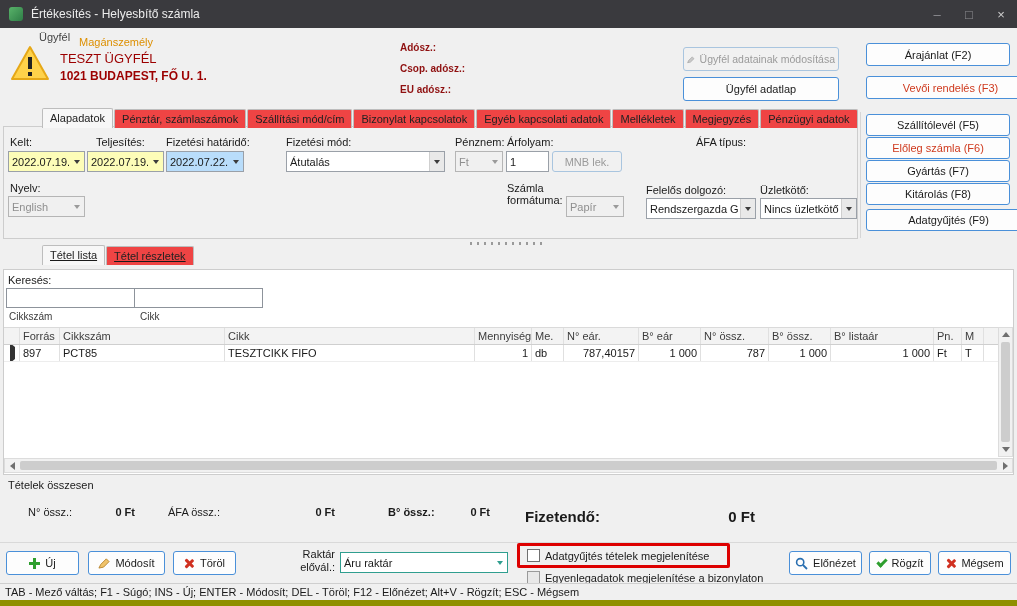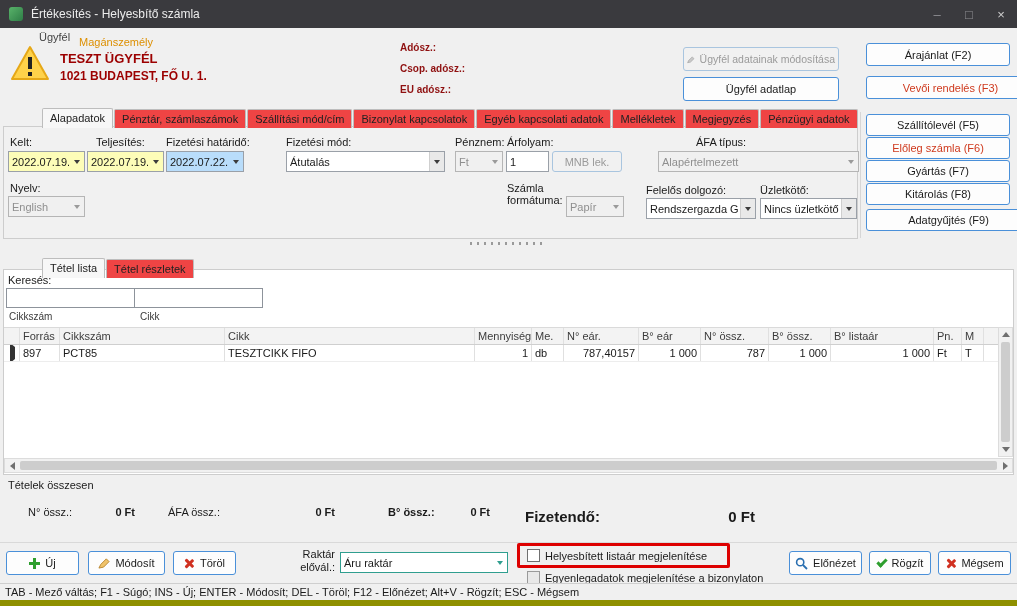--- a/index.html
+++ b/index.html
@@ -103,21 +103,21 @@
     </div>
   </div>
 
   <span class="lbl" style="left:8px;top:31px;color:#444;padding-left:31px;">Ügyfél</span>
   <svg class="abs" style="left:10px;top:44px;" width="40" height="38" viewBox="0 0 40 38">
     <polygon points="20,3 38,35 2,35" fill="#ffd24a" stroke="#e6a817" stroke-width="2" stroke-linejoin="round"></polygon>
     <rect x="18" y="13" width="4" height="12" fill="#222"></rect>
     <rect x="18" y="28" width="4" height="4" fill="#222"></rect>
   </svg>
   <span class="lbl" style="left:79px;top:36px;color:#dd8f00;">Magánszemély</span>
-  <span class="lbl" style="left:60px;top:51px;font-size:13px;font-weight:bold;color:#9c0000;text-align:right;">TESZT ÜGYFÉL</span>
+  <span class="lbl" style="left:60px;top:51px;font-size:13px;font-weight:normal;color:#9c0000;text-align:right;">TESZT ÜGYFÉL</span>
   <span class="lbl" style="left:60px;top:69px;font-size:12px;font-weight:bold;color:#9c0000;">1021 BUDAPEST, FŐ U. 1.</span>
 
   <span class="redlbl" style="left:400px;top:42px;">Adósz.:</span>
   <span class="redlbl" style="left:400px;top:63px;">Csop. adósz.:</span>
   <span class="redlbl" style="left:400px;top:84px;">EU adósz.:</span>
 
   <button class="btn disabled" style="left:683px;top:47px;width:156px;height:24px;font-size:10.5px;">
     <svg width="11" height="11" viewBox="0 0 13 13">
         <path d="M1 12 L3 8 L9 2 L12 5 L6 11 Z" fill="#c9c9c9" stroke="#9a9a9a" stroke-width="1"></path>
       </svg>
@@ -199,26 +199,20 @@
     <span class="combo-btn">
         <span class="tri-down"></span>
       </span>
   </div>
   <div class="field" style="left:506px;top:151px;width:43px;">
     <span>1</span>
   </div>
   <button class="btn disabled" style="left:552px;top:151px;width:70px;height:21px;">
     <span>MNB lek.</span>
   </button>
-  <div class="combo dis" style="left:658px;top:151px;width:201px;">
-    <span class="combo-text">Alapértelmezett</span>
-    <span class="combo-btn">
-        <span class="tri-down"></span>
-      </span>
-  </div>
 
   <span class="lbl" style="left:10px;top:182px;">Nyelv:</span>
   <div class="combo dis" style="left:8px;top:196px;width:77px;">
     <span class="combo-text">English</span>
     <span class="combo-btn">
         <span class="tri-down"></span>
       </span>
   </div>
 
   <span class="lbl" style="left:507px;top:182px;">Számla</span>
@@ -240,21 +234,21 @@
   <span class="lbl" style="left:760px;top:184px;">Üzletkötő:</span>
   <div class="combo whitebtn" style="left:760px;top:198px;width:97px;">
     <span class="combo-text">Nincs üzletkötő</span>
     <span class="combo-btn">
         <span class="tri-down"></span>
       </span>
   </div>
 
   <div class="splitter-dots" style="left:470px;top:242px;width:75px;"></div>
 
-  <div class="tabstrip" style="left:3px;top:258px;z-index:2;">
+  <div class="tabstrip" style="left:3px;top:245px;z-index:2;text-decoration:underline;">
     <span class="tab active">Tétel lista</span>
     <span class="tab">Tétel részletek</span>
   </div>
   <div class="tabpage" style="left:3px;top:269px;width:1011px;height:206px;background:#ffffff;"></div>
 
   <span class="lbl" style="left:8px;top:274px;">Keresés:</span>
   <input class="inputbox" style="left: 6px; top: 288px; width: 129px;">
   <input class="inputbox" style="left: 134px; top: 288px; width: 129px;">
   <span class="smalllbl" style="left:9px;top:311px;">Cikkszám</span>
   <span class="smalllbl" style="left:140px;top:311px;">Cikk</span>
@@ -340,21 +334,21 @@
   <span class="lbl" style="left:282px;top:561px;width:53px;text-align:right;">elővál.:</span>
   <div class="combo teal" style="left:340px;top:552px;width:168px;">
     <span class="combo-text">Áru raktár</span>
     <span class="combo-btn">
         <span class="tri-down"></span>
       </span>
   </div>
 
   <div class="red-rect" style="left:517px;top:543px;width:213px;height:25px;z-index:3;"></div>
   <span class="cb" style="left:527px;top:549px;"></span>
-  <span class="lbl" style="left:545px;top:550px;">Helyesbített listaár megjelenítése</span>
+  <span class="lbl" style="left:545px;top:550px;">Adatgyűjtés tételek megjelenítése</span>
   <span class="cb dis" style="left:527px;top:571px;"></span>
   <span class="lbl" style="left:545px;top:572px;">Egyenlegadatok megjelenítése a bizonylaton</span>
 
   <button class="btn" style="left:789px;top:551px;width:73px;height:24px;">
     <svg width="13" height="13" viewBox="0 0 13 13">
       <circle cx="5.2" cy="5.2" r="3.6" fill="none" stroke="#2a6fb0" stroke-width="1.6"></circle>
       <line x1="8" y1="8" x2="12" y2="12" stroke="#2a6fb0" stroke-width="1.8"></line>
     </svg>
     <span>Előnézet</span>
   </button>

